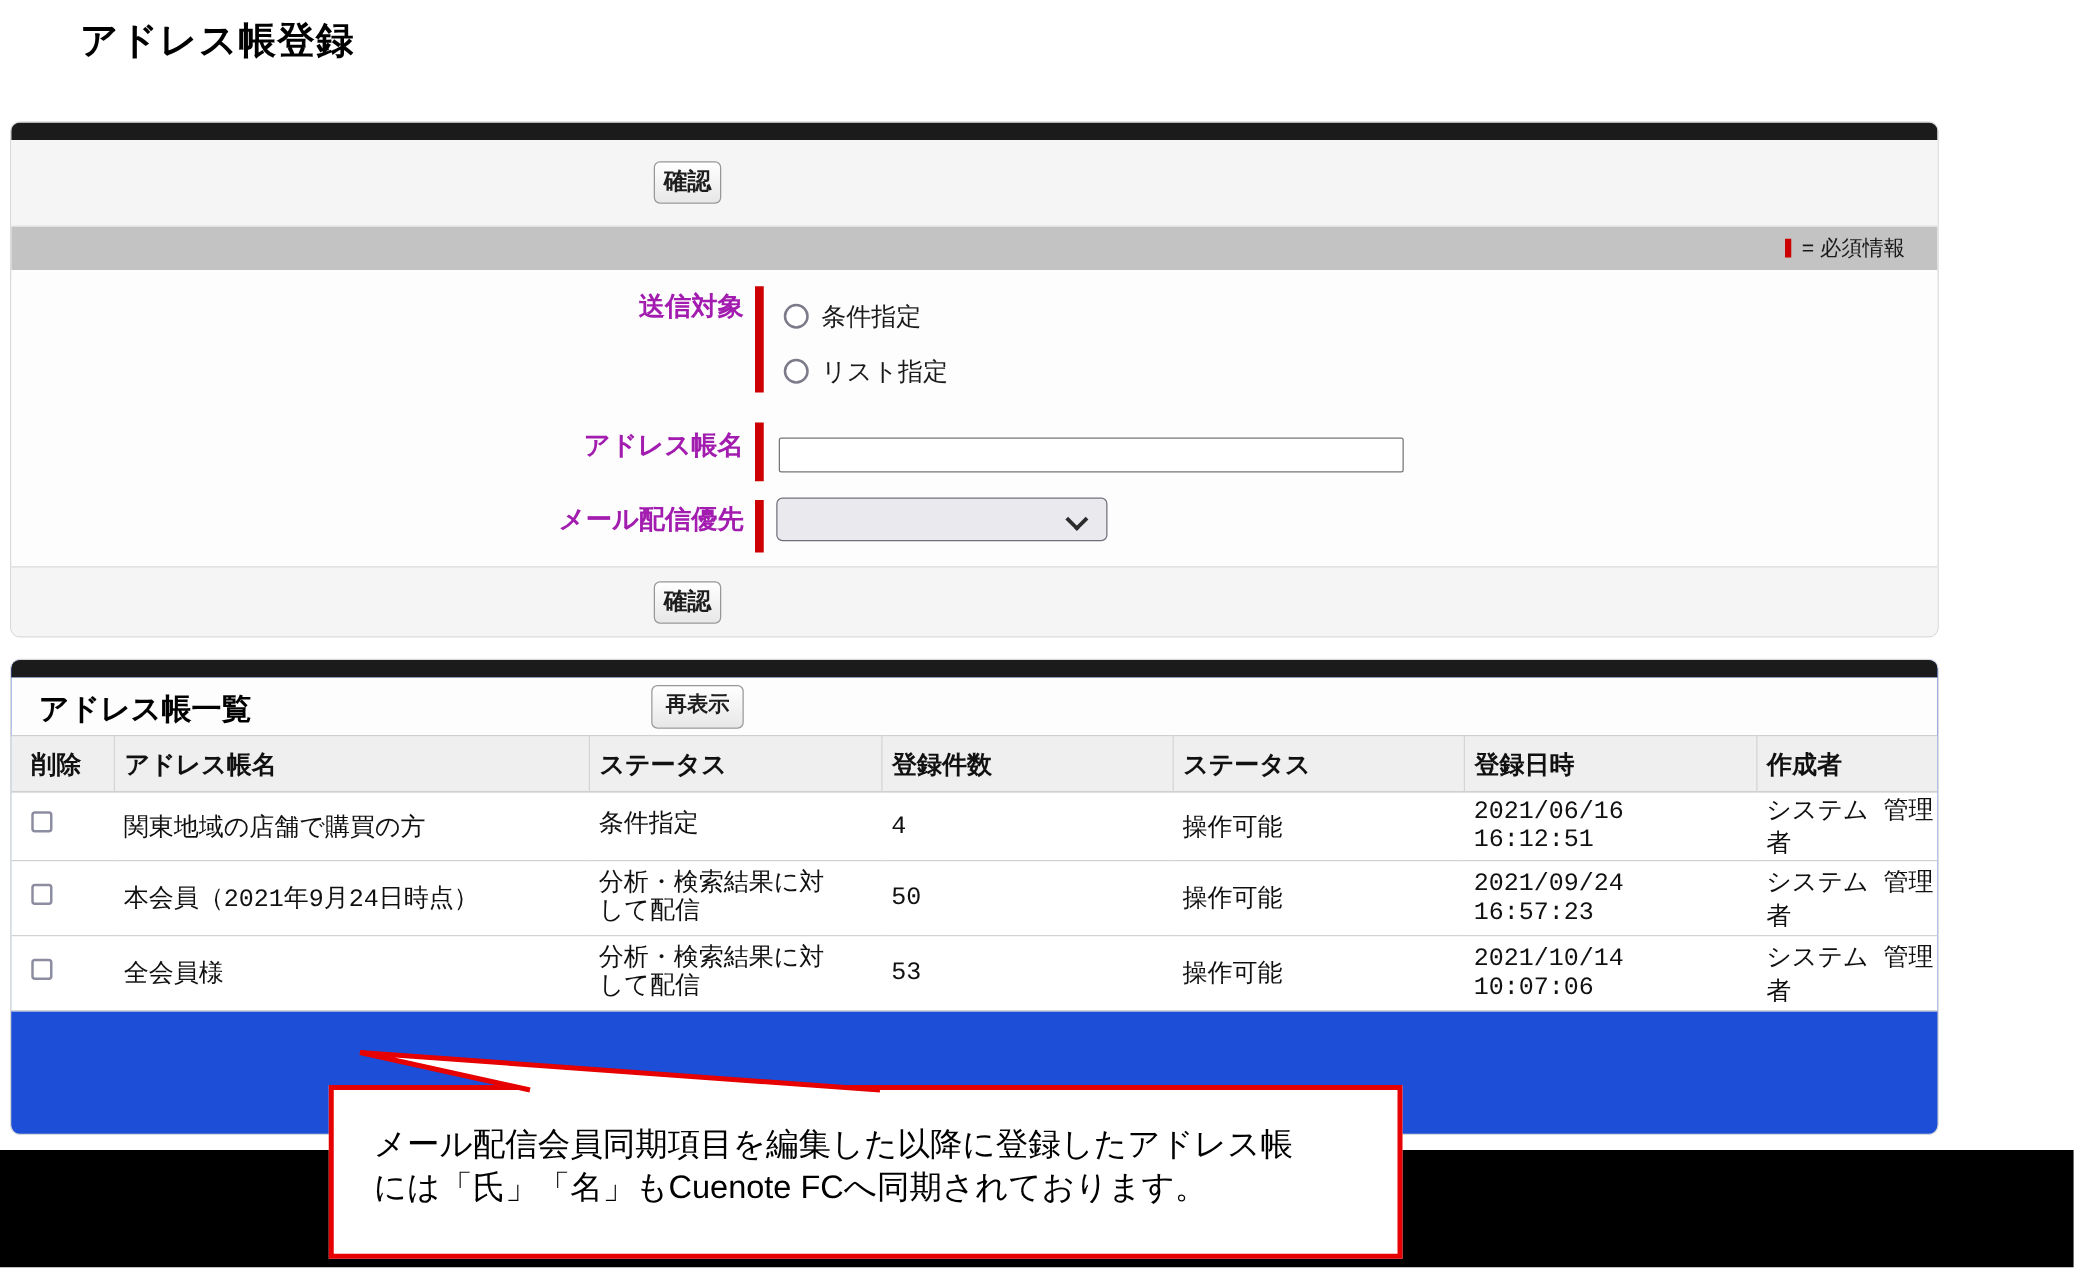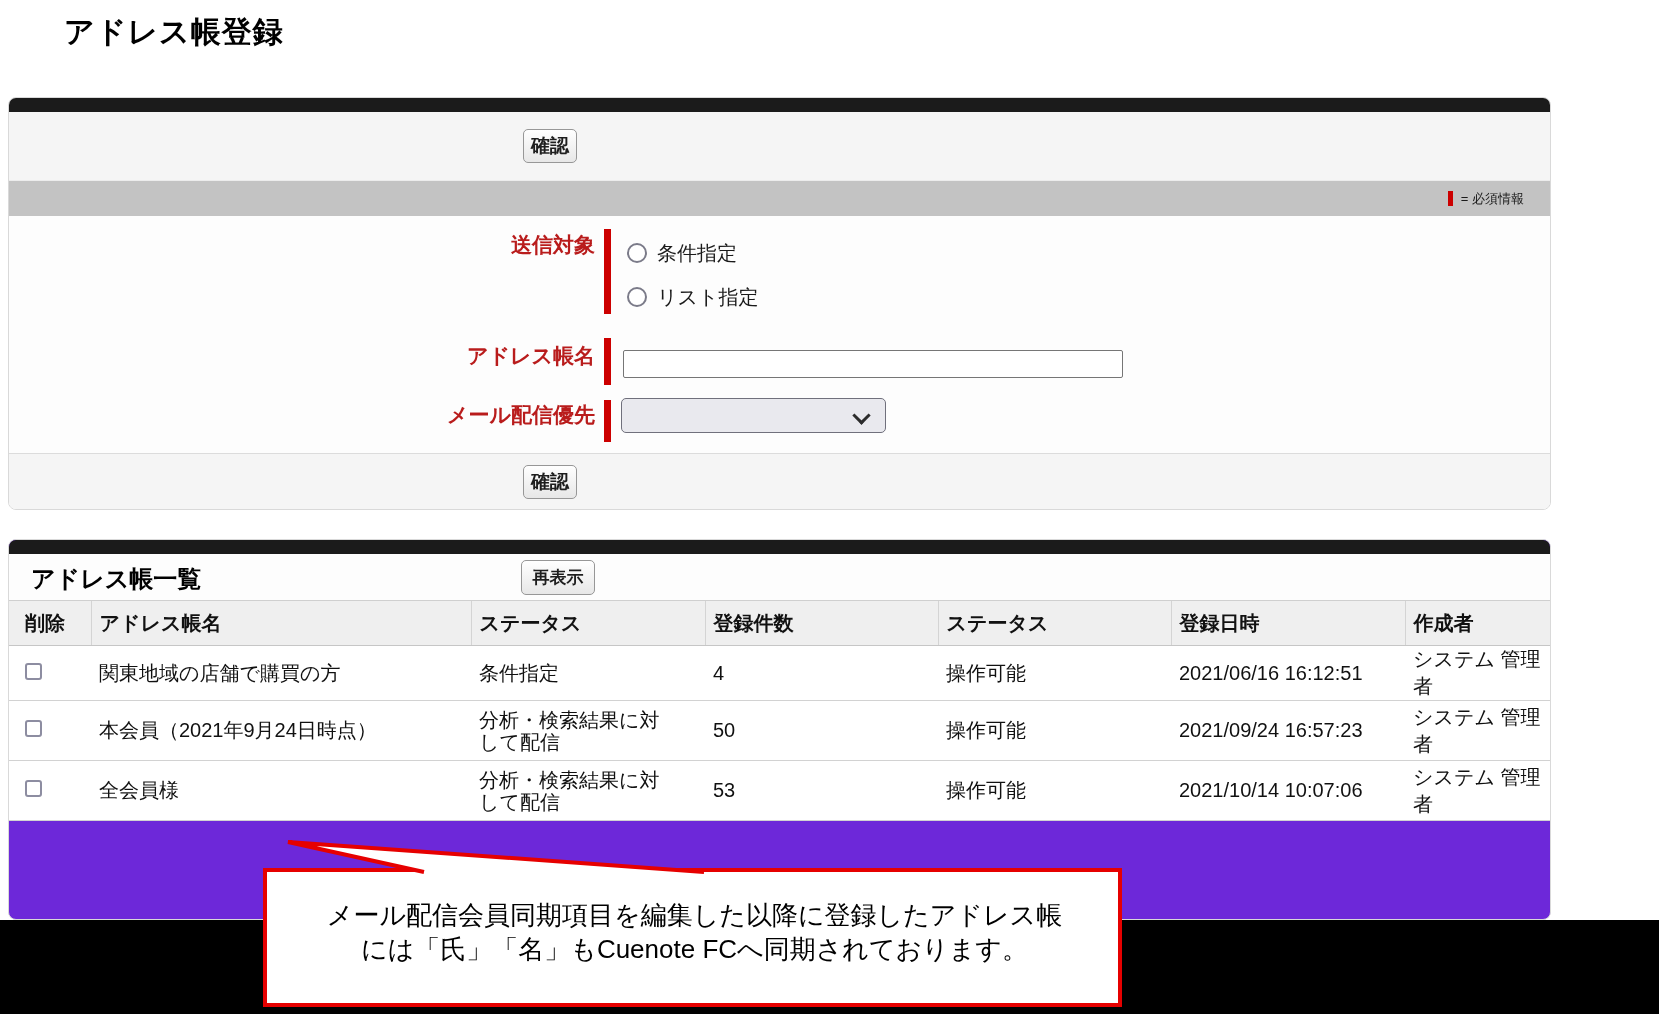--- a/index.html
+++ b/index.html
@@ -26,27 +26,27 @@
     font-weight:bold; color:#1e1e1e; cursor:pointer;
   }
   .btn-confirm { width:54px; height:34px; line-height:32px; font-size:19px; }
   .btn-refresh { width:74px; height:35px; line-height:33px; font-size:17px; }
   
   .panel-form { top:97px; height:413px; }
   .confirm-row-top { height:68px; background:#f5f5f5; position:relative; border-bottom:1px solid #ececec; }
   .confirm-row-top .btn-confirm { position:absolute; left:514px; top:17px; }
   .required-bar {
     height:35px; background:#c3c3c3; display:flex; align-items:center;
-    justify-content:flex-end; padding-right:26px; font-size:13px; color:#1a1a1a;
+    justify-content:flex-end; padding-right:26px; font-size:17px; color:#1a1a1a;
   }
   .req-chip { width:5px; height:15px; background:#cc0000; margin-right:8px; display:inline-block; }
   .form-area { background:#fdfdfd; }
   .form-row { display:flex; align-items:flex-start; }
   .form-label {
-    width:586px; text-align:right; font-size:21px; font-weight:bold; color:#b91c1c;
+    width:586px; text-align:right; font-size:21px; font-weight:bold; color:#a21caf;
     box-sizing:border-box;
   }
   .req-bar { width:7px; background:#cc0000; margin-left:9px; }
   .row-send { margin-top:8px; height:100px; }
   .row-send .form-label { padding-top:7px; }
   .row-send .req-bar { margin-top:5px; height:85px; }
   .radio-stack { margin-left:12px; padding-top:14px; }
   .radio-line { display:flex; align-items:center; height:30px; margin-bottom:14px; }
   .radio-circle {
     width:20px; height:20px; border:2px solid #7b7b89; border-radius:50%;
@@ -70,21 +70,21 @@
   .chevron {
     position:absolute; right:17px; top:10px; width:10px; height:10px;
     border-right:3px solid #2c2c2c; border-bottom:3px solid #2c2c2c; transform:rotate(45deg);
   }
   .confirm-row-bottom {
     position:absolute; left:0; right:0; bottom:0; height:55px;
     background:#f5f5f5; border-top:1px solid #dcdcdc;
   }
   .confirm-row-bottom .btn-confirm { position:absolute; left:514px; top:11px; }
   
-  .panel-list { top:539px; height:381px; background:#6d28d9; }
+  .panel-list { top:527px; height:381px; background:#1d4ed8;font-family:Liberation Mono, monospace; }
   .list-title-row { height:46px; background:#fdfdfd; position:relative; }
   .list-title { position:absolute; left:22px; top:9px; font-size:24px; font-weight:bold; color:#000; }
   .list-title-row .btn-refresh { position:absolute; left:512px; top:6px; }
   table.addr { width:100%; border-collapse:collapse; table-layout:fixed; font-size:20px; background:#fff; }
   table.addr th {
     height:44px; background:#efefef; font-weight:bold; text-align:left;
     padding:0 0 0 8px; border-top:1px solid #cfcfcf; border-bottom:1px solid #c6c6c6;
     border-left:1px solid #d4d4d4; color:#111;
   }
   table.addr th:first-child { border-left:none; padding-left:16px; }
@@ -98,21 +98,21 @@
   .wrap-target { max-width:200px; line-height:22px; }
   .checkbox {
     width:17px; height:17px; box-sizing:border-box; background:#fff;
     border:2px solid #8d8da1; border-radius:3px; display:inline-block; cursor:pointer;
   }
   
   .bottom-strip { position:absolute; left:0; top:920px; width:1659px; height:94px; background:#000; z-index:1; }
   .callout {
     position:absolute; left:263px; top:868px; width:859px; height:139px; box-sizing:border-box;
     background:#fff; border:4px solid #e60000; z-index:2;
-    padding:26px 18px 0 22px; font-size:26px; line-height:34px; color:#000;text-align:center;
+    padding:26px 18px 0 32px; font-size:26px; line-height:34px; color:#000;
   }
   .callout-pointer { position:absolute; left:250px; top:828px; z-index:3; }
 </style>
 </head>
 <body>
 
 <div class="page-title">アドレス帳登録</div>
 
 <div class="panel panel-form">
   <div class="black-bar"></div>

